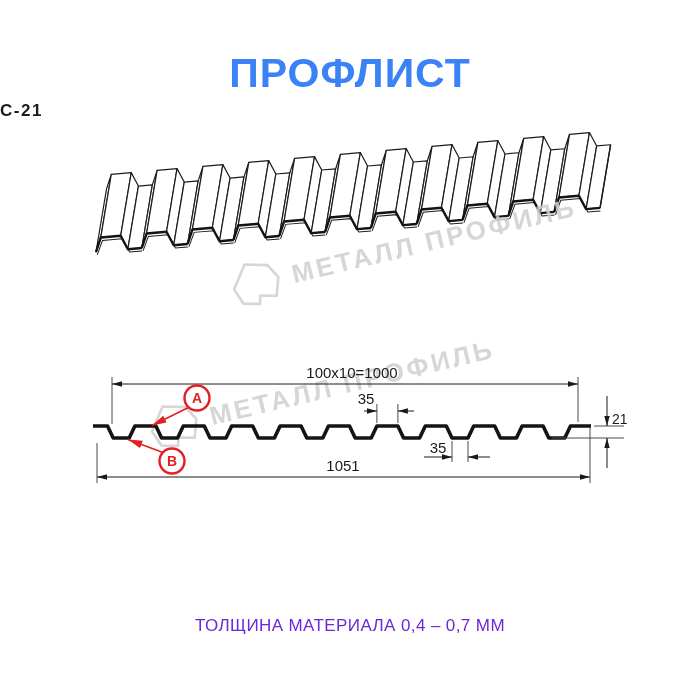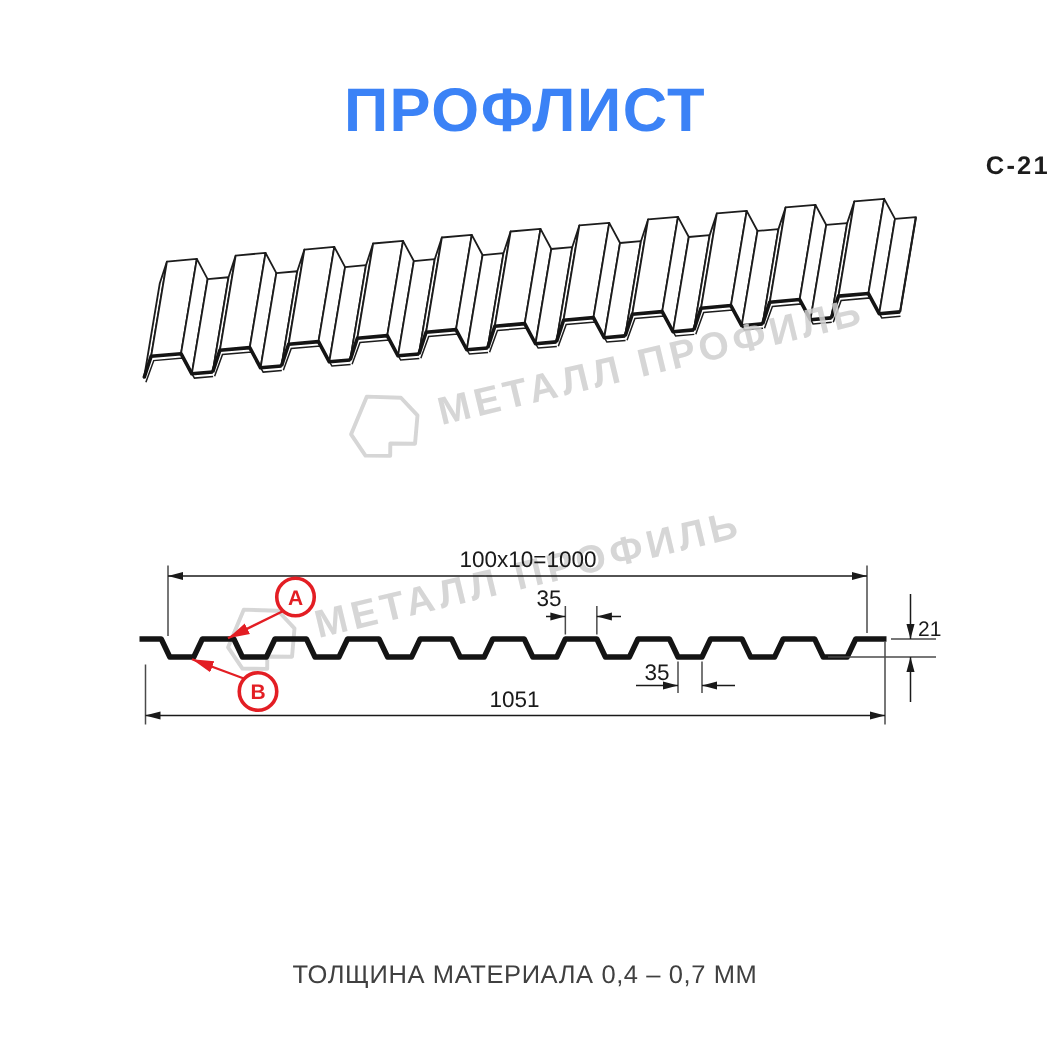--- a/index.html
+++ b/index.html
@@ -1,23 +1,23 @@
 <!DOCTYPE html>
 <html><head>
 <meta charset="utf-8">
 <style>
   html,body{margin:0;padding:0;background:#fff;}
   .canvas{position:relative;width:700px;height:700px;background:#ffffff;overflow:hidden;
           font-family:"Liberation Sans",sans-serif;color:#1a1a1a;}
   .title{position:absolute;top:50px;left:0;width:700px;text-align:center;
          font-size:41px;font-weight:700;letter-spacing:1px;color:#3b82f6;}
-  .subtitle{position:absolute;top:101px;left:0;width:700px;text-align:right;
+  .subtitle{position:absolute;top:101px;left:0;width:700px;text-align:left;
             font-size:17px;font-weight:700;letter-spacing:1.5px;color:#1c1c1c;}
   .footer-note{position:absolute;top:616px;left:0;width:700px;text-align:center;
-               font-size:17px;font-weight:500;letter-spacing:.4px;color:#404040;margin-top:24px;}
+               font-size:17px;font-weight:500;letter-spacing:.4px;color:#6d28d9;}
   svg.layer{position:absolute;left:0;top:0;}
   .persp{z-index:2;}
   .sect{z-index:4;}
   .wm{position:absolute;display:flex;align-items:center;gap:10px;
       transform-origin:0 50%;transform:rotate(-13.5deg);
       color:#cfcfcf;opacity:.85;pointer-events:none;}
   .wm .wm-text{font-size:26px;font-weight:700;letter-spacing:3px;white-space:nowrap;}
   .wm1{left:228px;top:264px;z-index:3;}
   .wm2{left:146px;top:406px;z-index:1;}
   .dim-text{font-size:15px;fill:#1a1a1a;font-family:"Liberation Sans",sans-serif;}

